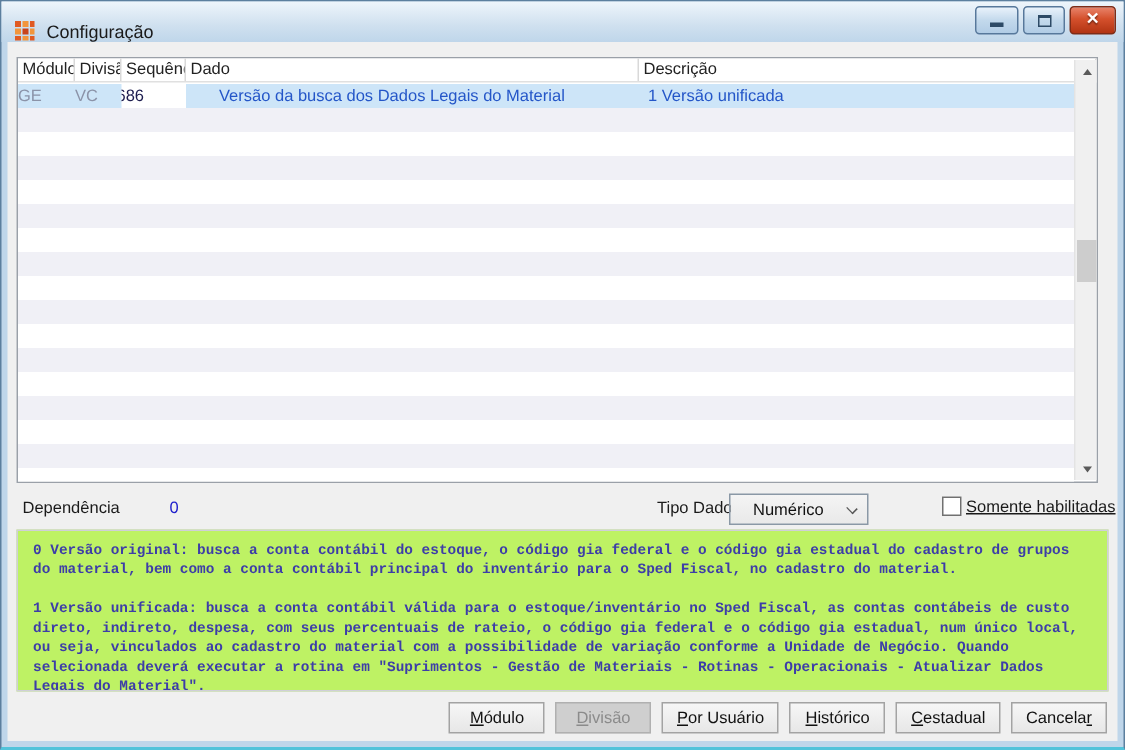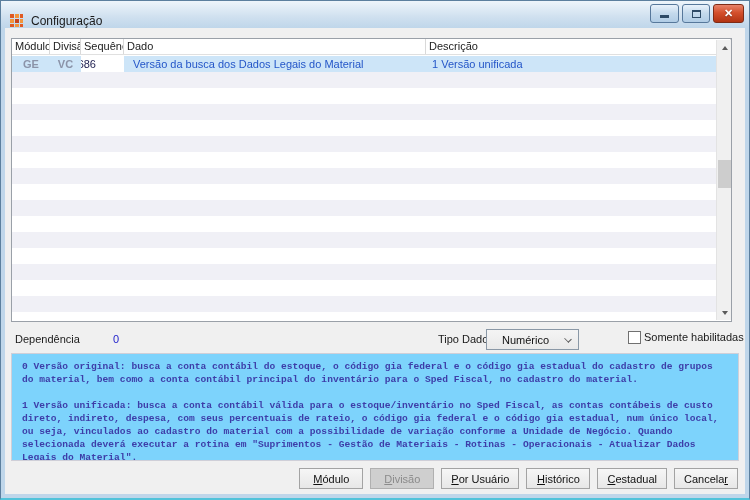--- a/index.html
+++ b/index.html
@@ -59,28 +59,28 @@
 
   .grid-body {
     position:absolute; left:0; top:17px; right:15px; bottom:0;
     background:repeating-linear-gradient(180deg, #ffffff 0 16px, #f0f0f6 16px 32px);
   }
   .grid-row.selected {
     display:flex; height:16px; background:#cde5f8;
     font-size:11px; align-items:center;
   }
   .cell { white-space:nowrap; overflow:hidden; }
-  .cell.mod, .cell.div { color:#8b93a8; text-align:center;font-weight:bold; }
+  .cell.mod, .cell.div { color:#8b93a8; text-align:left; }
   .cell.mod { width:38px; } .cell.div { width:31px; }
   .cell.seq {
     width:43px; height:16px; background:#fff; color:#1d1d4f;
     display:flex; align-items:center; justify-content:flex-end; padding-right:28px;
   }
   .caret { width:1px; height:11px; background:#333; margin-right:1px; }
-  .cell.desc { width:305px; color:#2456c8; padding-left:9px; }
+  .cell.desc { width:305px; color:#2456c8; padding-left:22px; }
   .cell.dado { flex:1; color:#2456c8; padding-left:3px; }
 
   
   .vscroll {
     position:absolute; top:1px; right:0; bottom:1px; width:15px;
     background:#f0f0f0; border-left:1px solid #e3e3e3;
   }
   .sbtn { position:absolute; left:0; width:15px; height:15px; display:flex; align-items:center; justify-content:center; }
   .sbtn.up { top:0; } .sbtn.down { bottom:0; }
   .tri-up { width:0; height:0; border-left:3.5px solid transparent; border-right:3.5px solid transparent; border-bottom:4px solid #5a5a5a; }
@@ -94,28 +94,28 @@
   .lbl-tipo { position:absolute; left:433px; top:4px; }
   .combo {
     position:absolute; left:481px; top:0; width:93px; height:21px;
     background:linear-gradient(#f4f4f4,#e9e9e9); border:1px solid #8a98a6;
     display:flex; align-items:center; font-size:11px; color:#111; padding-left:15px;
   }
   .combo .chev {
     position:absolute; right:7px; top:6px; width:6px; height:6px;
     border-right:1px solid #555; border-bottom:1px solid #555; transform:rotate(45deg) scaleY(0.8);
   }
-  .chk-wrap { position:absolute; left:623px; top:2px; display:flex; align-items:flex-start; }
+  .chk-wrap { position:absolute; left:623px; top:2px; display:flex; align-items:flex-end;text-decoration:underline; }
   .chk { width:13px; height:13px; background:#fff; border:1px solid #707070; }
   .chk-label { margin-left:3px; font-size:11px; color:#1a1a1a; }
 
   
   .desc-panel {
     position:absolute; left:6px; right:6px; top:325px; height:108px;
-    background:#7dd3fc; border:1px solid #cfcfd8;
+    background:#bef264; border:1px solid #cfcfd8;
     padding:6px 10px; overflow:hidden;
     font-family:"Liberation Mono", monospace; font-size:9.6px; line-height:13px;
     color:#3d3da8; font-weight:bold;
   }
   .desc-panel p + p { margin-top:13px; }
 
   
   .button-row {
     position:absolute; left:0; right:7px; top:440px; height:22px;
     display:flex; justify-content:flex-end; gap:7px;

